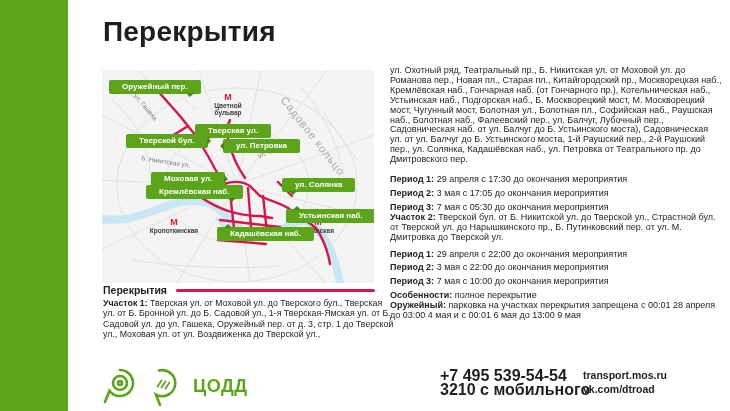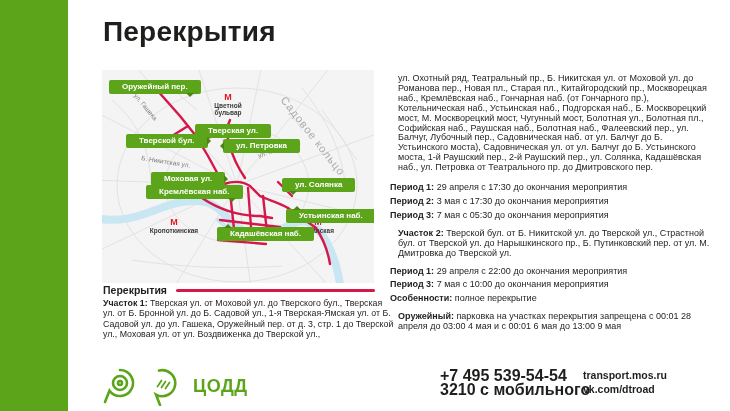--- a/index.html
+++ b/index.html
@@ -31,21 +31,21 @@
 
   
   .legend{position:absolute;left:103px;top:284px;width:272px;display:flex;align-items:center;}
   .legend-label{font-size:10.5px;font-weight:700;white-space:nowrap;}
   .legend-rule{flex:1;height:3px;background:#D5174A;border-radius:2px;margin-left:9px;}
 
   
   .body-text{font-size:8.8px;line-height:10.3px;color:#1e1e1c;}
   .sec1{position:absolute;left:103px;top:298px;width:292px;}
   .right-col{position:absolute;left:390px;top:66px;width:332px;font-size:9px;line-height:9.9px;}
-  .right-col p{margin:8px;}
+  .right-col p{margin:0;}
   .row{margin-top:4px;white-space:nowrap;}
   .mt10{margin-top:10px;}
   .mt7{margin-top:7px;}
   b.lb{font-weight:700;}
 
   
   .footer-logos{position:absolute;left:99px;top:366px;display:flex;align-items:center;}
   .footer-logos svg{display:block;}
   .org-name{color:#5CA51A;font-weight:700;font-size:18px;letter-spacing:.5px;margin-left:10px;}
   .contacts-phone{position:absolute;left:440px;top:369px;width:115px;text-align:right;
@@ -146,26 +146,27 @@
   <span class="legend-label">Перекрытия</span>
   <span class="legend-rule"></span>
 </div>
 
 <p class="body-text sec1" style="margin:0"><b class="lb">Участок 1:</b> <span>Тверская ул. от Моховой ул. до Тверского бул., Тверская ул. от Б. Бронной ул. до Б. Садовой ул., 1-я Тверская-Ямская ул. от Б. Садовой ул. до ул. Гашека, Оружейный пер. от д. 3, стр. 1 до Тверской ул., Моховая ул. от ул. Воздвиженка до Тверской ул.,</span></p>
 
 <div class="right-col">
   <p>ул. Охотный ряд, Театральный пр., Б. Никитская ул. от Моховой ул. до Романова пер., Новая пл., Старая пл., Китайгородский пр., Москворецкая наб., Кремлёвская наб., Гончарная наб. (от Гончарного пр.), Котельническая наб., Устьинская наб., Подгорская наб., Б. Москворецкий мост, М. Москворецкий мост, Чугунный мост, Болотная ул., Болотная пл., Софийская наб., Раушская наб., Болотная наб., Фалеевский пер., ул. Балчуг, Лубочный пер., Садовническая наб. от ул. Балчуг до Б. Устьинского моста), Садовническая ул. от ул. Балчуг до Б. Устьинского моста, 1-й Раушский пер., 2-й Раушский пер., ул. Солянка, Кадашёвская наб., ул. Петровка от Театрального пр. до Дмитровского пер.</p>
 
   <div class="row mt10"><b class="lb">Период 1:</b> <span>29 апреля с 17:30 до окончания мероприятия</span></div>
-  <div class="row"><b class="lb">Период 2:</b> <span>3 мая с 17:30 до окончания мероприятия</span></div>
+  <div class="row"><b class="lb">Период 2:</b> <span>3 мая с 17:05 до окончания мероприятия</span></div>
   <div class="row"><b class="lb">Период 3:</b> <span>7 мая с 05:30 до окончания мероприятия</span></div>
 
   <p class="mt7"><b class="lb">Участок 2:</b> <span>Тверской бул. от Б. Никитской ул. до Тверской ул., Страстной бул. от Тверской ул. до Нарышкинского пр., Б. Путинковский пер. от ул. М. Дмитровка до Тверской ул.</span></p>
 
   <div class="row mt7"><b class="lb">Период 1:</b> <span>29 апреля с 22:00 до окончания мероприятия</span></div>
+  <div class="row"><b class="lb">Период 2:</b> <span>3 мая с 22:00 до окончания мероприятия</span></div>
   <div class="row"><b class="lb">Период 3:</b> <span>7 мая с 10:00 до окончания мероприятия</span></div>
   <div class="row"><b class="lb">Особенности:</b> <span>полное перекрытие</span></div>
 
   <p class="mt7"><b class="lb">Оружейный:</b> <span>парковка на участках перекрытия запрещена с 00:01 28 апреля до 03:00 4 мая и с 00:01 6 мая до 13:00 9 мая</span></p>
 </div>
 
 <div class="footer-logos">
   <svg width="40" height="40" viewBox="0 0 40 40">
     <g stroke="#5CA51A" stroke-width="2.6" fill="none" stroke-linecap="round">
       <path d="M21,4 A13,13 0 1 1 10.5,24.7 L6,36"></path>

